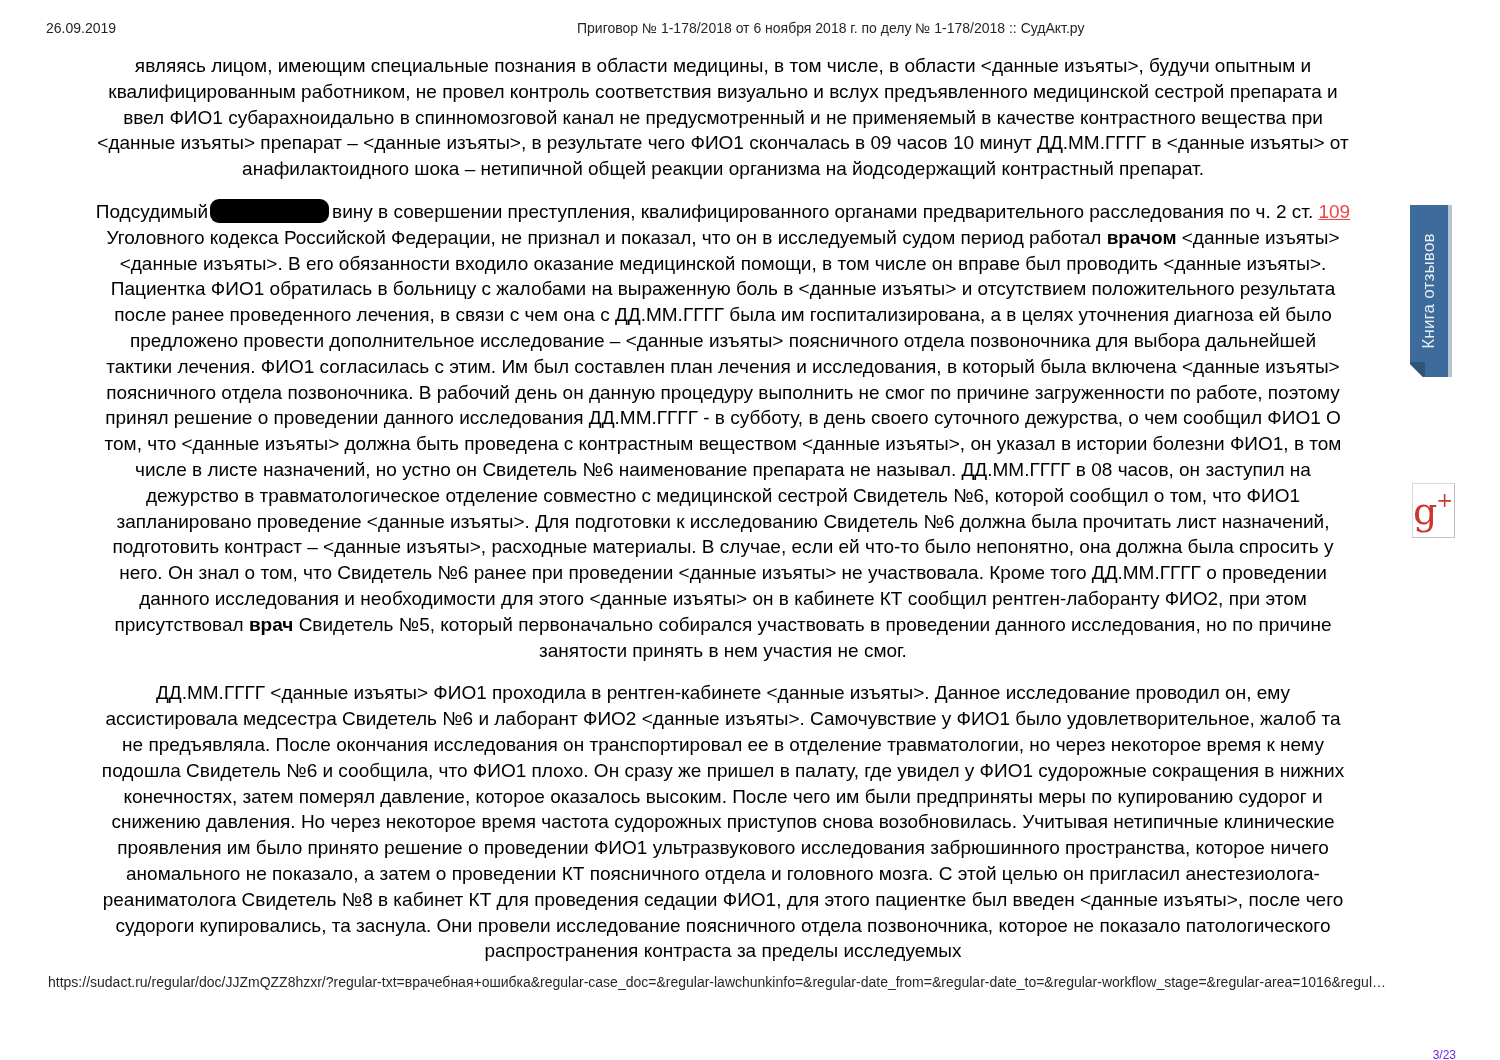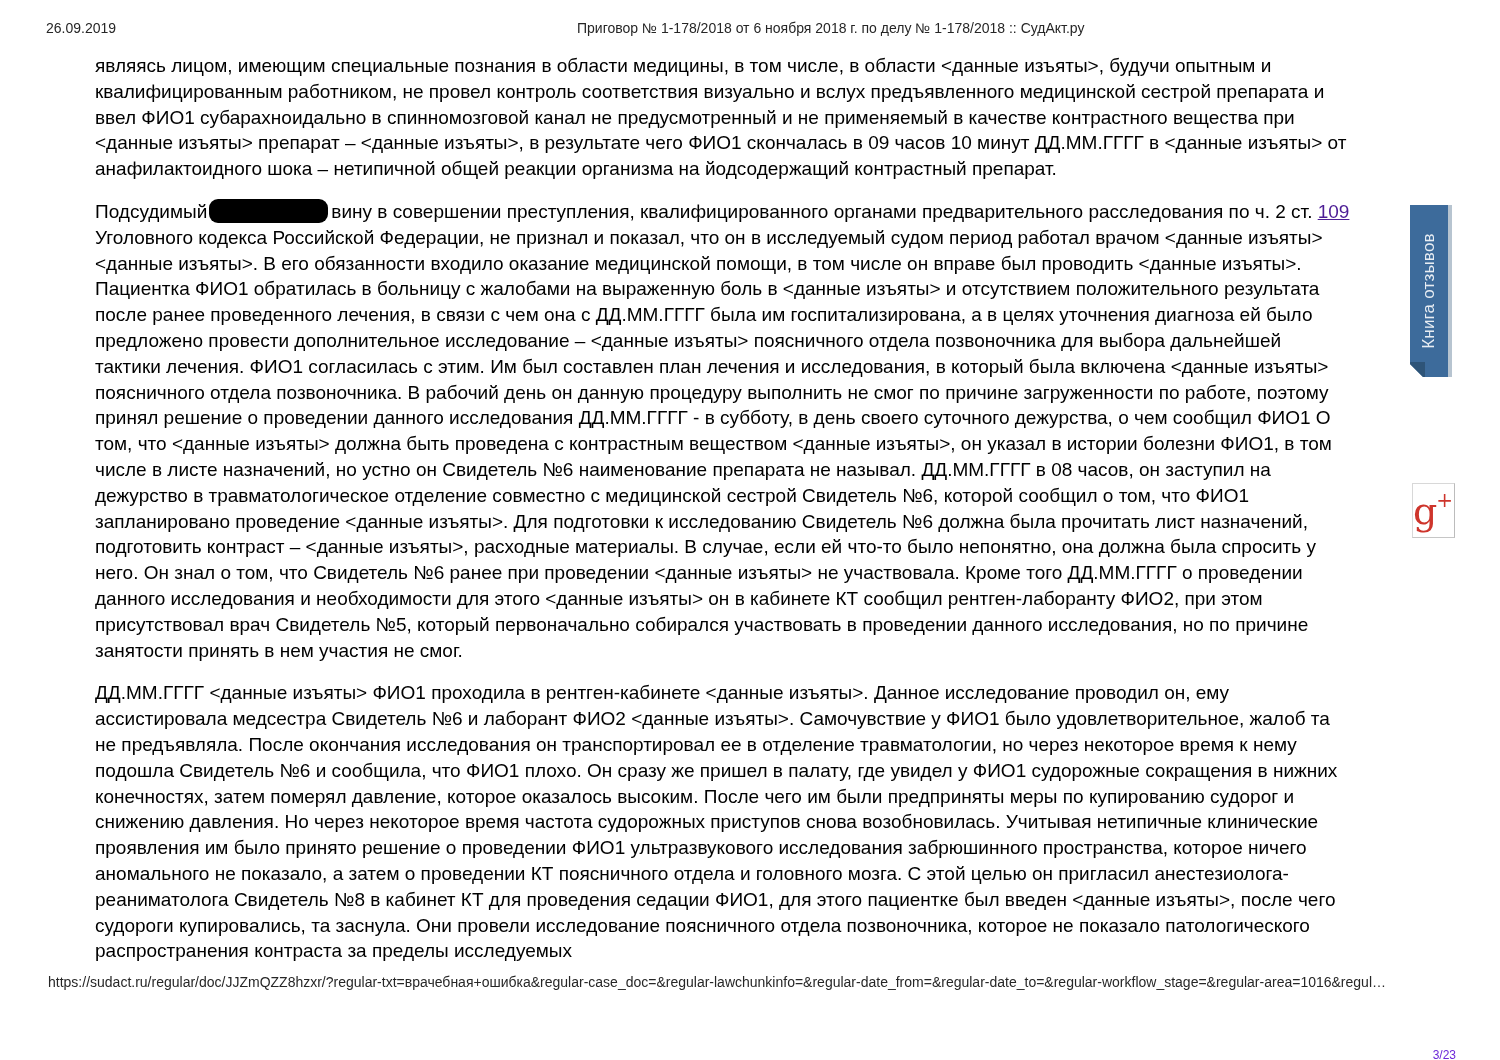--- a/index.html
+++ b/index.html
@@ -24,24 +24,24 @@
     position: absolute; left: 556px; top: 20px;
     font-size: 14px; color: #262626; white-space: nowrap; margin-left: 21px;
   }
 
   
   .doc {
     position: absolute; left: 95px; top: 53px; width: 1256px;
     font-size: 19px; line-height: 25.8px; color: #000;
     text-align: left;
   }
-  .doc p { margin: 0 0 17px 0; }
-  .doc b { font-weight: normal; }
+  .doc p { margin: 0 0 17px 0; text-align: center; }
+  .doc b { font-weight: bold; }
   .law-link {
-    color: #4c1d95;
+    color: #ef4444;
     text-decoration: underline;
     cursor: pointer;
   }
   .redact {
     display: inline-block;
     width: 119px; height: 24px;
     background: #000;
     border-radius: 9px;
     vertical-align: -5px;
     margin: 0 3px 0 2px;

